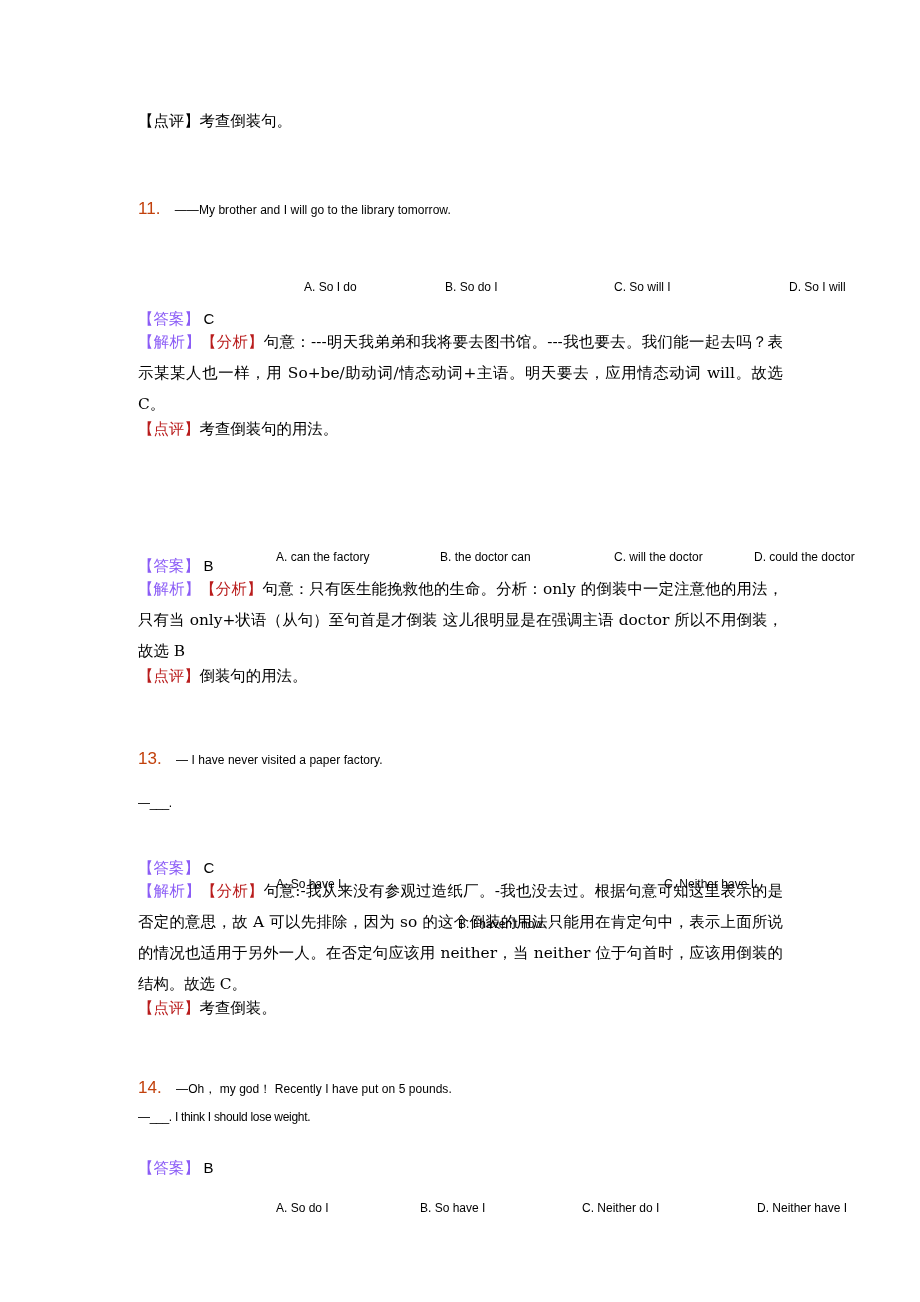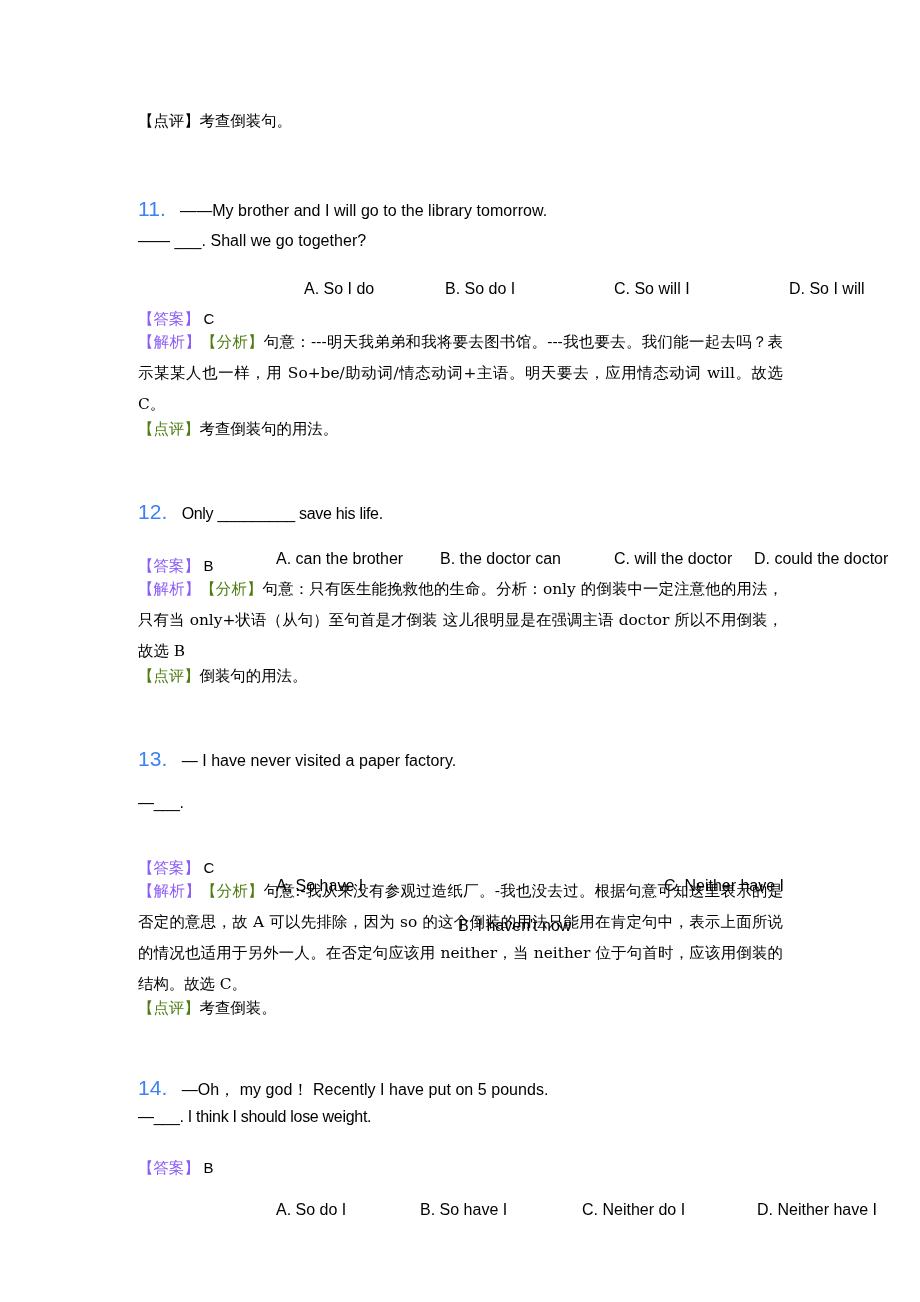--- a/index.html
+++ b/index.html
@@ -39,25 +39,25 @@
     line-height: 31px;
   }
   .cn-para {
     font-family: "DejaVu Serif", "Liberation Serif", serif;
     font-size: 15.4px;
     line-height: 31px;
     width: 645px;
     text-align: justify;
     white-space: normal;
   }
-  .qnum { color: #3b82f6; font-size: 21px; }
+  .qnum { color: #c2410c; font-size: 17px; }
   .tag-blue { color: #8b5cf6; font-family: "DejaVu Serif","Liberation Serif",serif; }
-  .tag-black { color: #4d7c0f; font-family: "DejaVu Serif","Liberation Serif",serif; }
+  .tag-black { color: #b91c1c; font-family: "DejaVu Serif","Liberation Serif",serif; }
   .ans-letter { font-family: "Liberation Sans","DejaVu Sans",sans-serif; font-size: 15px; }
-  .en { font-family: "Liberation Sans", "DejaVu Sans", sans-serif; font-size: 16px; }
+  .en { font-family: "Liberation Sans", "DejaVu Sans", sans-serif; font-size: 12px; }
 
   
   .opts {
     position: relative;
     height: 24px;
     font-size: 15.2px;
   }
   .opt {
     position: absolute;
     top: 0;
@@ -72,23 +72,20 @@
 
   <div class="blk cn" style="left:138px; top:106px;">
     <span>【点评】考查倒装句。</span>
   </div>
 
   <div class="blk" style="left:138px; top:196px;">
     <div class="line">
       <span class="qnum">11.</span>
       <span class="en" style="padding-left:10px;">——My brother and I will go to the library tomorrow.</span>
     </div>
-    <div class="line" style="margin-top:4px;">
-      <span class="en">—— ___. Shall we go together?</span>
-    </div>
   </div>
 
   <div class="blk opts" style="left:138px; top:280px; width:650px;">
     <span class="opt en" style="left:0px;margin-left:28px;">A. So I do</span>
     <span class="opt en" style="left:169px;">B. So do I</span>
     <span class="opt en" style="left:338px;">C. So will I</span>
     <span class="opt en" style="left:513px;">D. So I will</span>
   </div>
 
   <div class="blk cn" style="left:138px; top:303px;">
@@ -96,29 +93,23 @@
   </div>
 
   <div class="blk cn-para" style="left:138px; top:327px;">
     <span class="tag-blue">【解析】</span><span class="tag-black">【分析】</span><span>句意：---明天我弟弟和我将要去图书馆。---我也要去。我们能一起去吗？表示某某人也一样，用 So+be/助动词/情态动词+主语。明天要去，应用情态动词 will。故选 C。</span>
   </div>
 
   <div class="blk cn" style="left:138px; top:414px;">
     <span class="tag-black">【点评】</span><span>考查倒装句的用法。</span>
   </div>
 
-  <div class="blk" style="left:138px; top:499px;">
-    <div class="line">
-      <span class="qnum">12.</span>
-      <span class="en blank" style="padding-left:10px;">Only _________ save his life.</span>
-    </div>
-  </div>
 
   <div class="blk opts" style="left:138px; top:526px; width:650px;">
-    <span class="opt en" style="left:0px;">A. can the brother</span>
+    <span class="opt en" style="left:0px;">A. can the factory</span>
     <span class="opt en" style="left:164px;">B. the doctor can</span>
     <span class="opt en" style="left:338px;">C. will the doctor</span>
     <span class="opt en" style="left:478px;">D. could the doctor</span>
   </div>
 
   <div class="blk cn" style="left:138px; top:550px;">
     <span class="tag-blue">【答案】</span><span class="ans-letter" style="padding-left:4px;">B</span>
   </div>
 
   <div class="blk cn-para" style="left:138px; top:574px;">

